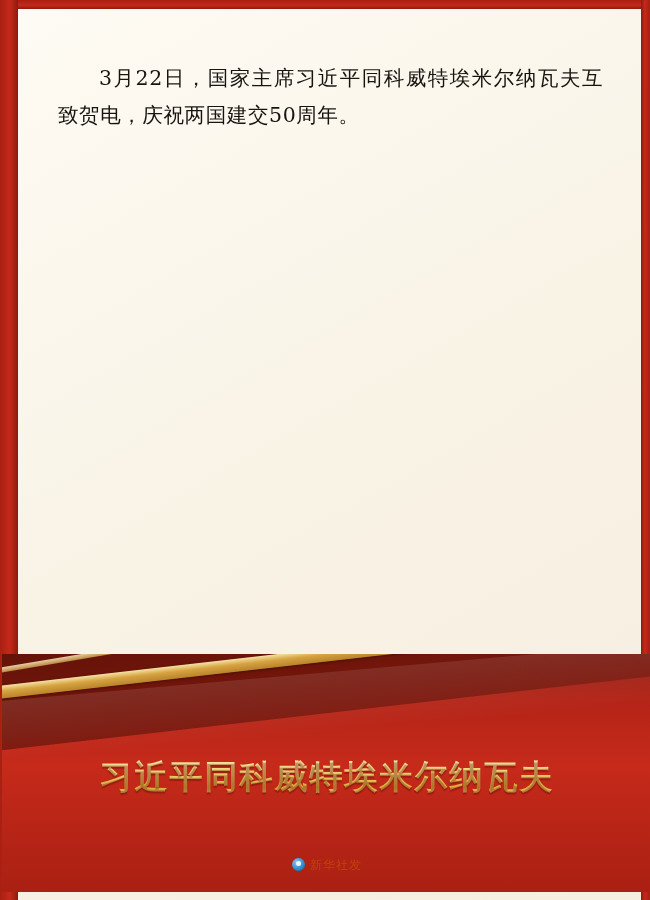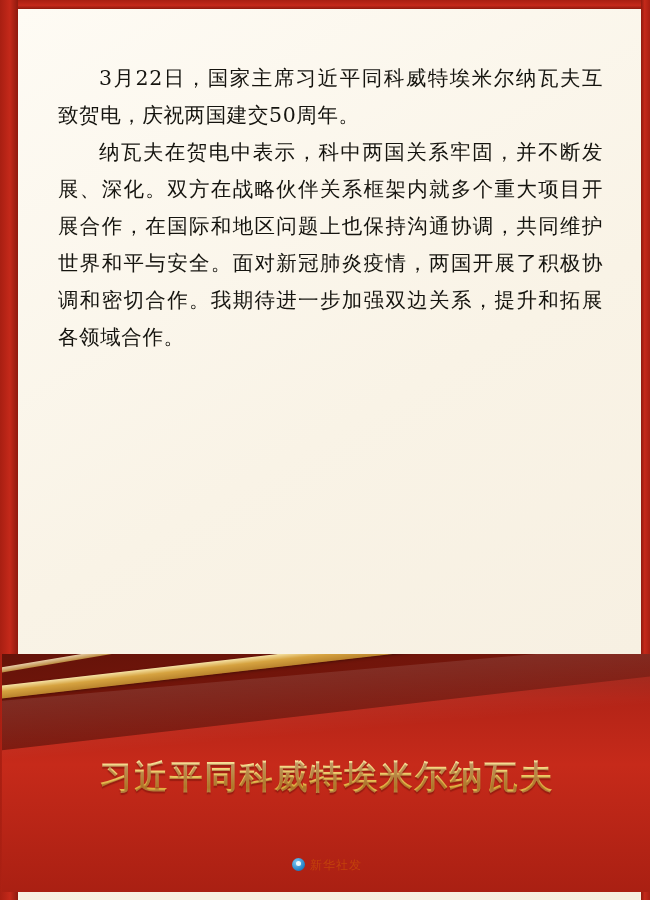--- a/index.html
+++ b/index.html
@@ -171,21 +171,20 @@
 
 <div class="poster">
   <div class="frame-outer"></div>
   <div class="top-bar"></div>
   <div class="left-bar"></div>
   <div class="right-bar"></div>
 
   <div class="paper">
     <div class="article">
       <p>3月22日，国家主席习近平同科威特埃米尔纳瓦夫互致贺电，庆祝两国建交50周年。</p>
-      <p>纳瓦夫在贺电中表示，科中两国关系牢固，并不断发展、深化。双方在战略伙伴关系框架内就多个重大项目开展合作，在国际和地区问题上也保持沟通协调，共同维护世界和平与安全。面对新冠肺炎疫情，两国开展了积极协调和密切合作。我期待进一步加强双边关系，提升和拓展各领域合作。</p>
     </div>
   </div>
 
   <div class="banner">
     <div class="banner-bg"></div>
     <div class="ribbon-dark"></div>
     <div class="ribbon-gold2"></div>
     <div class="ribbon-gold"></div>
     <div class="ribbon-sheen"></div>
 

